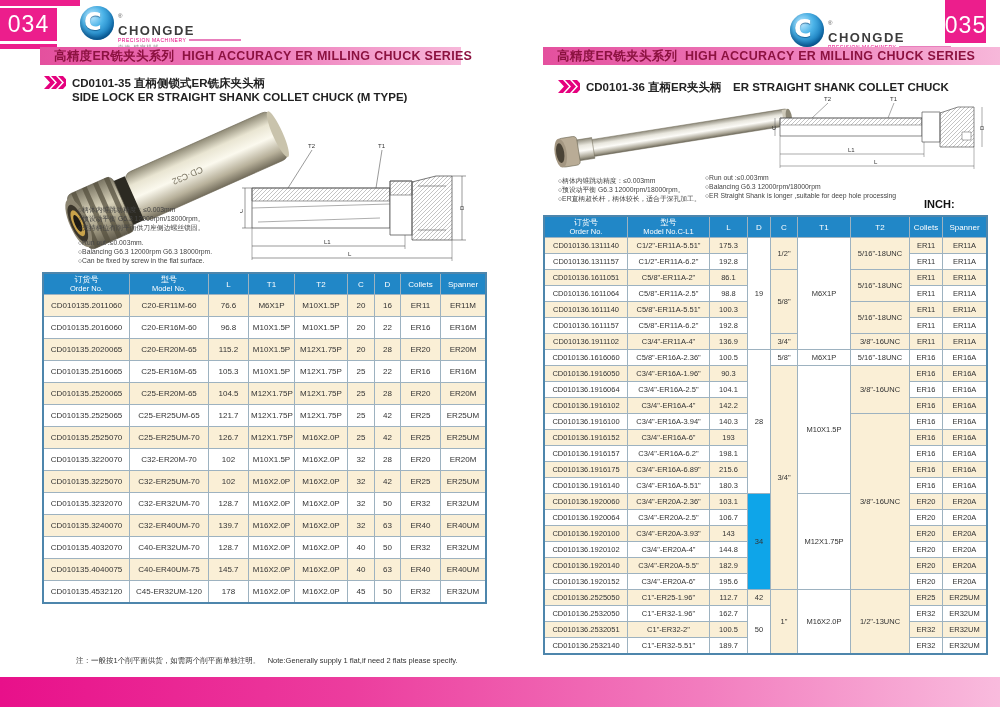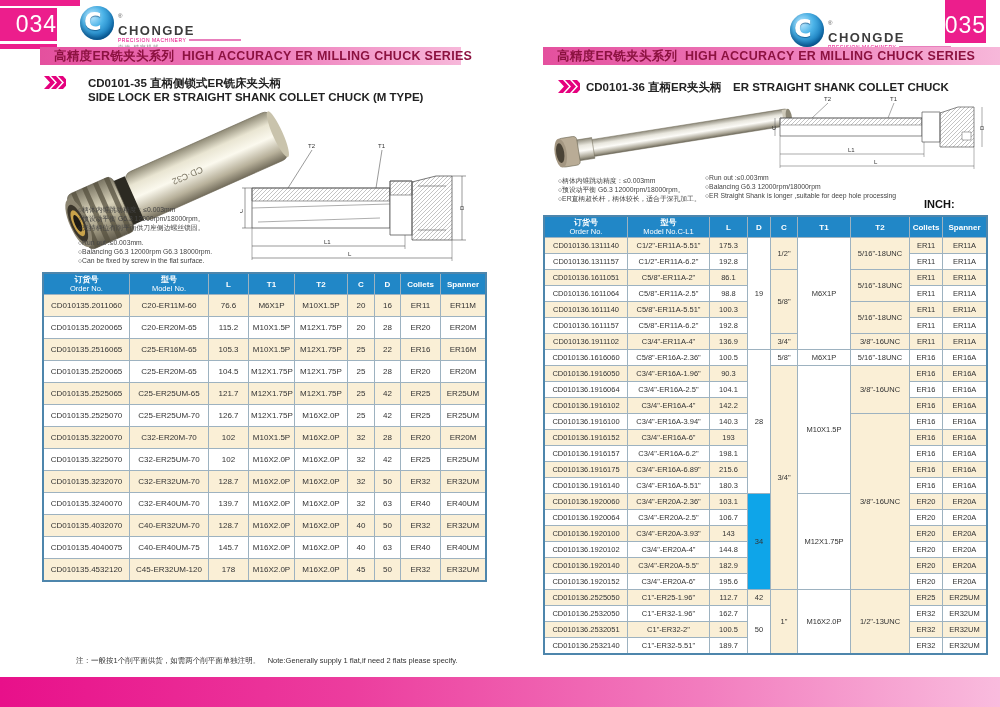--- a/index.html
+++ b/index.html
@@ -5,21 +5,21 @@
   html,body{margin:0;padding:0;}
   body{
     width:1000px;height:707px;position:relative;background:#ffffff;
     font-family:"Liberation Sans","DejaVu Sans",sans-serif;overflow:hidden;
     -webkit-font-smoothing:antialiased;
   }
   .abs{position:absolute;}
   
   .corner-strip{background:#EC1E8C;}
   .pageno-block{
-    background:#EC1E8C;color:#fff;display:flex;align-items:center;justify-content:flex-end;
+    background:#EC1E8C;color:#fff;display:flex;align-items:center;justify-content:center;
     font-size:23px;letter-spacing:1px;
   }
   
   .logo{display:flex;align-items:flex-start;gap:4px;}
   .logo-globe{
     width:34px;height:34px;border-radius:50%;position:relative;
     background:radial-gradient(circle at 35% 30%,#bfe9ff 0%,#4db4e8 35%,#0e74b8 75%,#0a5a96 100%);
     box-shadow:inset 0 -3px 5px rgba(0,40,80,.5);
   }
   .logo-globe .cglyph{
@@ -41,21 +41,21 @@
   .ptitle{font-size:11.5px;font-weight:bold;color:#222;line-height:14px;white-space:nowrap;}
   .chev{display:inline-block;}
   
   .notes{font-size:6.8px;color:#444;line-height:9px;white-space:nowrap;}
   
   table.spec{border-collapse:collapse;table-layout:fixed;background:#fff;border:2px solid #4e86ac;}
   table.spec th{
     background:#2187C7;color:#fff;font-weight:normal;border:1px solid #9db2c0;
     text-align:center;padding:1px 1px;
   }
-  table.spec th .h-cn{font-size:8px;font-weight:bold;line-height:9px;}
+  table.spec th .h-cn{font-size:8px;font-weight:normal;line-height:9px;}
   table.spec th .h-en{font-size:7.5px;line-height:9px;}
   table.spec td{
     border:1px solid #9db2c0;color:#333;text-align:center;padding:0 2px;
     overflow:hidden;white-space:nowrap;
   }
   table.tbl-left td{height:21px;font-size:8px;}
   table.tbl-right td{height:15px;font-size:7.5px;}
   table.tbl-left tbody tr:nth-child(odd) td{background:#FAEFD6;}
   table.tbl-right tbody tr:nth-child(odd) td{background:#FAEFD6;}
   td.left-al{text-align:left;padding-left:4px;}
@@ -111,21 +111,21 @@
   </div>
 </div>
 
 <div class="abs series-bar" style="left:40px;top:47px;width:421px;">
   <span>高精度ER铣夹头系列</span>&nbsp;&nbsp;<span>HIGH ACCURACY ER MILLING CHUCK SERIES</span>
 </div>
 <div class="abs series-bar" style="left:543px;top:47px;width:457px;">
   <span>高精度ER铣夹头系列</span>&nbsp;&nbsp;<span>HIGH ACCURACY ER MILLING CHUCK SERIES</span>
 </div>
 
-<div class="abs" style="left:44px;top:76px;display:flex;gap:22px;">
+<div class="abs" style="left:44px;top:76px;display:flex;gap:6px;">
   <svg class="chev" width="22" height="13" viewBox="0 0 22 13">
     <polygon points="0,0 5,0 11,6.5 5,13 0,13 6,6.5" fill="#E5007E"></polygon>
     <polygon points="7,0 12,0 18,6.5 12,13 7,13 13,6.5" fill="#E5007E"></polygon>
     <polygon points="14,0 19,0 22,3.2 22,9.8 19,13 14,13 20,6.5" fill="#E5007E"></polygon>
   </svg>
   <div class="ptitle">
     <div>CD0101-35 直柄侧锁式ER铣床夹头柄</div>
     <div>SIDE LOCK ER STRAIGHT SHANK COLLET CHUCK (M TYPE)</div>
   </div>
 </div>
@@ -262,20 +262,31 @@
         <td>C20-ER11M-60</td>
         <td>76.6</td>
         <td>M6X1P</td>
         <td>M10X1.5P</td>
         <td>20</td>
         <td>16</td>
         <td class="left-al">ER11</td>
         <td class="left-al">ER11M</td>
       </tr>
       <tr>
+        <td>CD010135.2016060</td>
+        <td>C20-ER16M-60</td>
+        <td>96.8</td>
+        <td>M10X1.5P</td>
+        <td>M10X1.5P</td>
+        <td>20</td>
+        <td>22</td>
+        <td class="left-al">ER16</td>
+        <td class="left-al">ER16M</td>
+      </tr>
+      <tr>
         <td>CD010135.2020065</td>
         <td>C20-ER20M-65</td>
         <td>115.2</td>
         <td>M10X1.5P</td>
         <td>M12X1.75P</td>
         <td>20</td>
         <td>28</td>
         <td class="left-al">ER20</td>
         <td class="left-al">ER20M</td>
       </tr>

